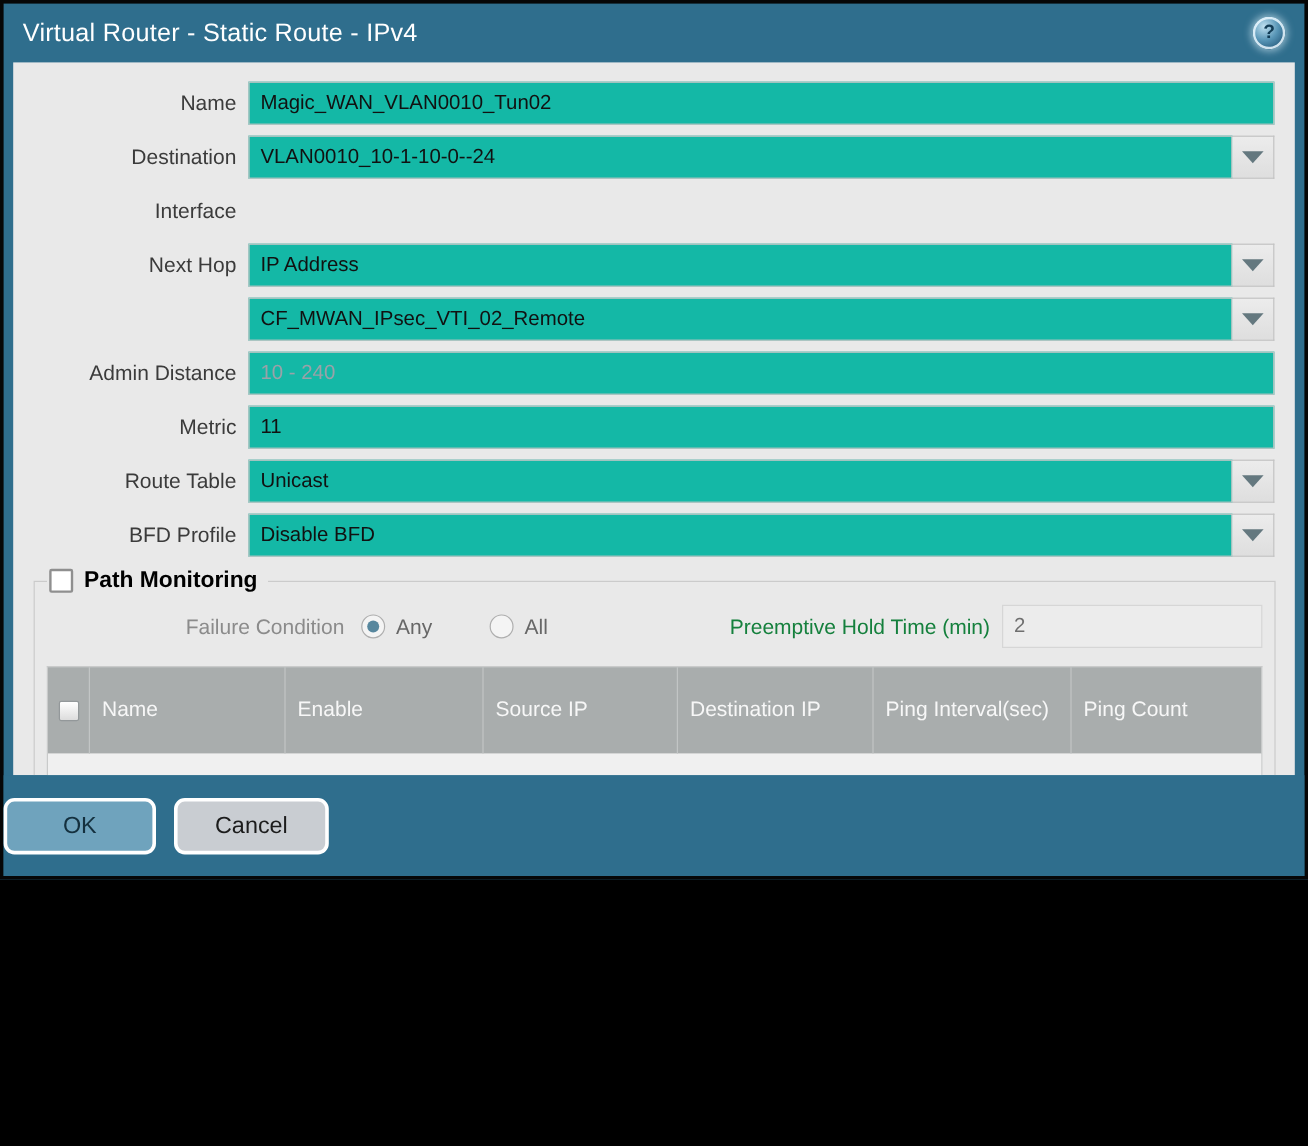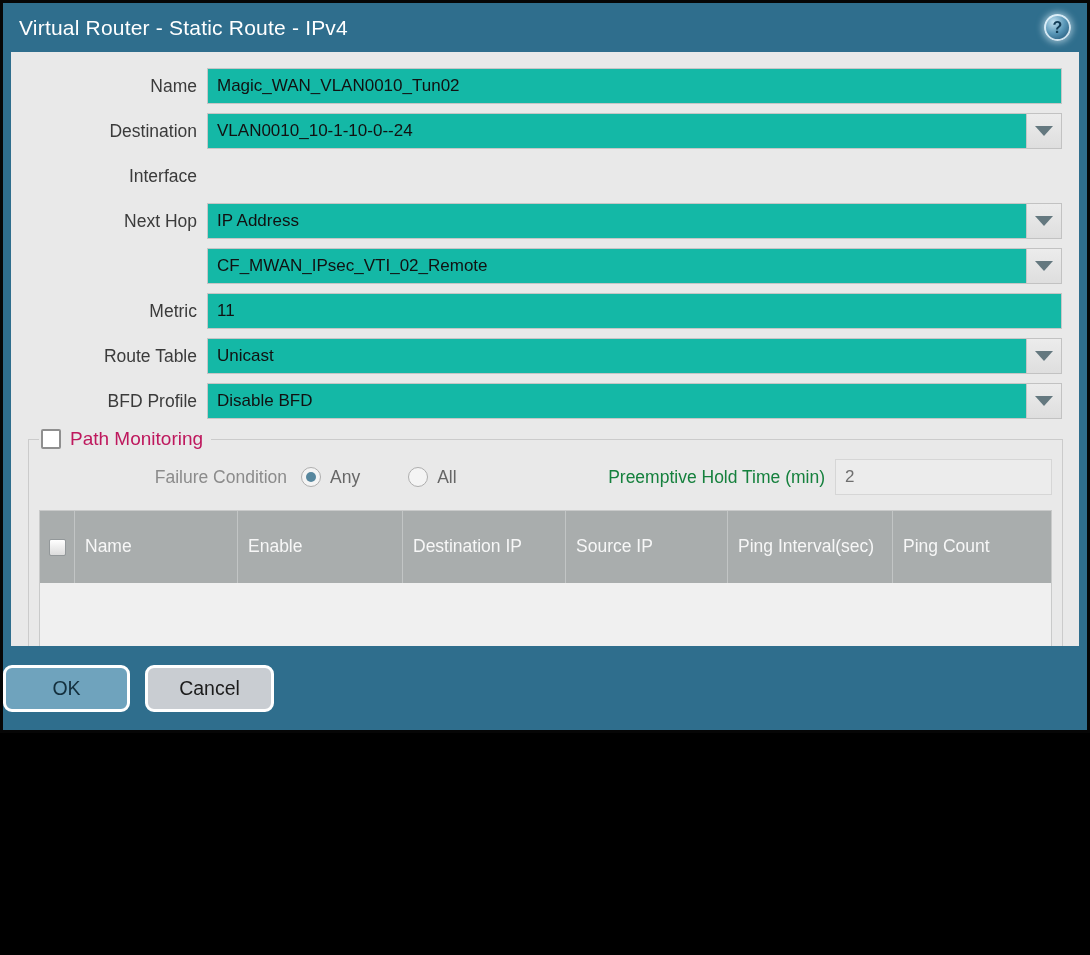--- a/index.html
+++ b/index.html
@@ -62,21 +62,21 @@
     margin: 2px 16px 0 17px; border: 1px solid #cbcbcb;
     padding: 0 10px 13px 10px; background: transparent;
   }
   legend.pm-legend {
     display: flex; align-items: center; gap: 9px; padding: 0 8px 0 2px; margin-left: 0;
   }
   .pm-checkbox {
     width: 20px; height: 20px; background: #ffffff; border: 2px solid #8f8f8f;
     border-radius: 2px; cursor: pointer;
   }
-  .pm-title { font-size: 19px; font-weight: normal; color: #be185d; text-align: right; }
+  .pm-title { font-size: 19px; font-weight: bold; color: #000000; text-align: right; }
 
   .cond-row { display: flex; align-items: center; height: 38px; margin: 8px 0 14px 0; }
   .cond-label { width: 262px; flex: 0 0 262px; text-align: right; padding-right: 14px;
     font-size: 17.5px; color: #8b8b8b; }
   .radio { width: 20px; height: 20px; border-radius: 50%; border: 1px solid #aeaeae;
     background: #f4f4f4; display: flex; align-items: center; justify-content: center;
     cursor: pointer; }
   .radio .dot { width: 10px; height: 10px; border-radius: 50%; background: transparent; }
   .radio.checked .dot { background: #57879e; }
   .radio-label { font-size: 17.5px; color: #676767; margin: 0 0 0 9px; }
@@ -175,20 +175,26 @@
     <div class="frow">
       <span class="flabel"></span>
       <span class="fctrl">
         <input class="tinput" type="text" value="CF_MWAN_IPsec_VTI_02_Remote" style="">
         <span class="dd-btn">
             <span class="dd-arrow"></span>
           </span>
       </span>
     </div>
 
+    <div class="frow">
+      <span class="flabel">Admin Distance</span>
+      <span class="fctrl">
+        <input class="tinput" type="text" placeholder="10 - 240" style="">
+      </span>
+    </div>
 
     <div class="frow">
       <span class="flabel">Metric</span>
       <span class="fctrl">
         <input class="tinput" type="text" value="11" style="">
       </span>
     </div>
 
     <div class="frow">
       <span class="flabel">Route Table</span>
@@ -236,22 +242,22 @@
         <input class="tinput disabled preempt-input" type="text" value="2" style="">
       </div>
 
       <div class="pm-table">
         <div class="thead">
           <span class="th cbcol">
             <span class="grid-checkbox"></span>
           </span>
           <span class="th c1">Name</span>
           <span class="th c2">Enable</span>
+          <span class="th c3">Source IP</span>
           <span class="th c4">Destination IP</span>
-          <span class="th c3">Source IP</span>
           <span class="th c5">Ping Interval(sec)</span>
           <span class="th c6">Ping Count</span>
         </div>
         <div class="tbody"></div>
         <div class="tfoot">
           <span class="tbtn">
             <span class="tbtn-icon add-icon">+</span>
             <span class="tbtn-label">Add</span>
           </span>
           <span class="tbtn disabled">

